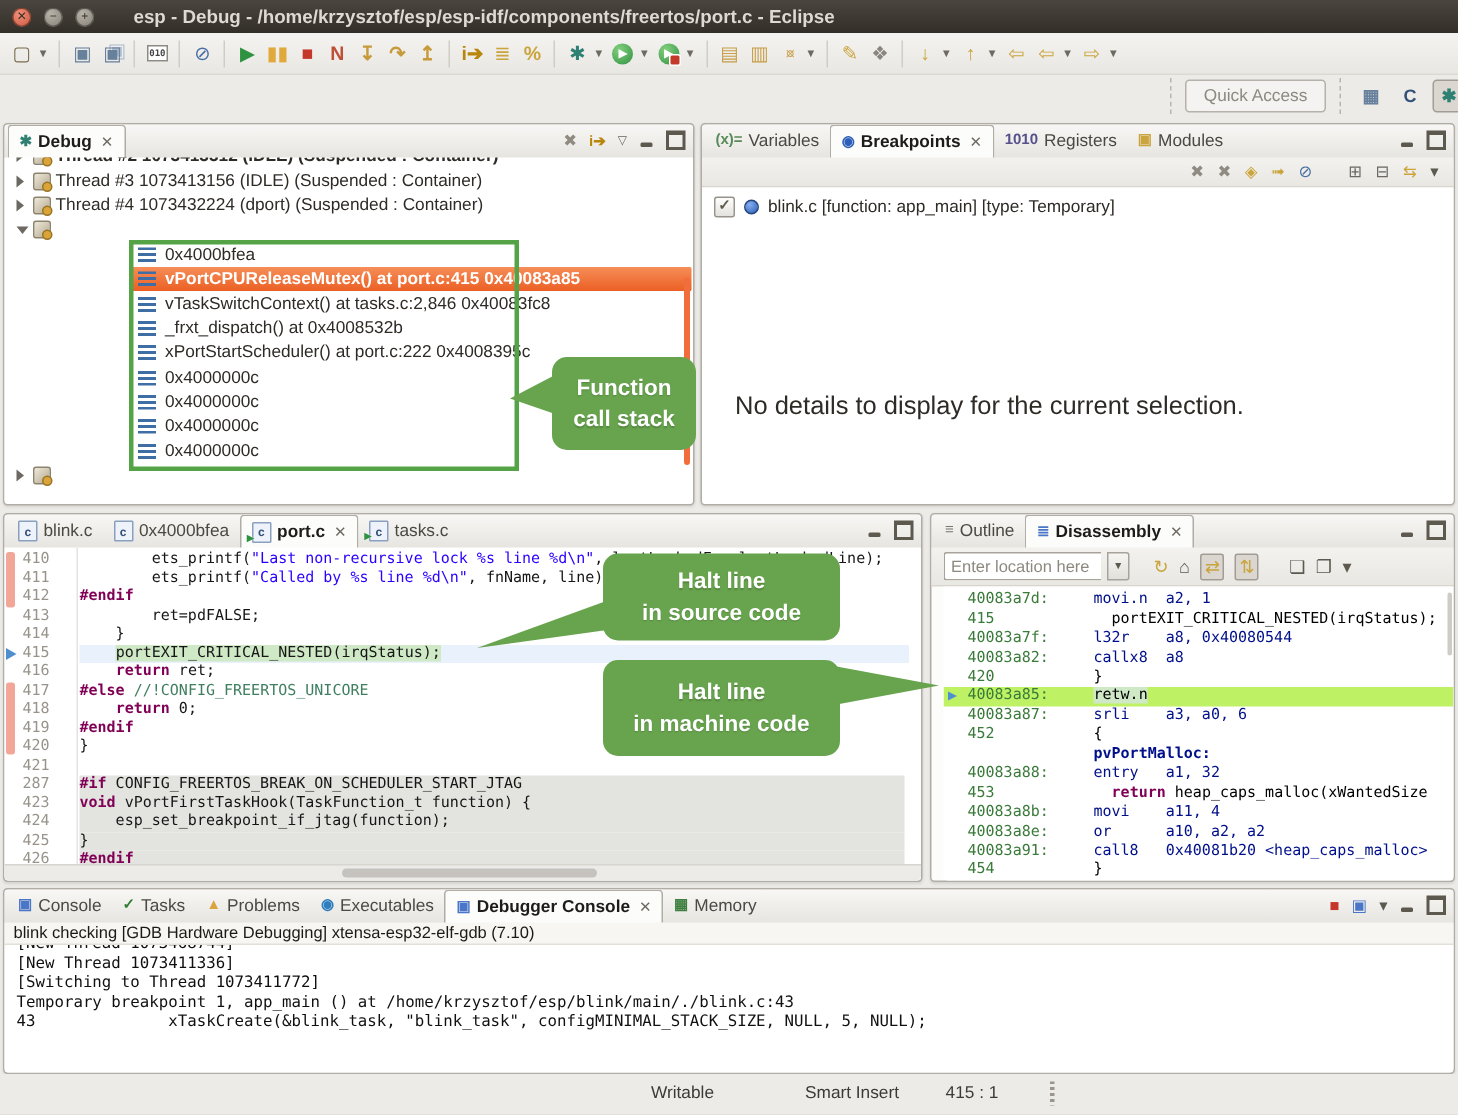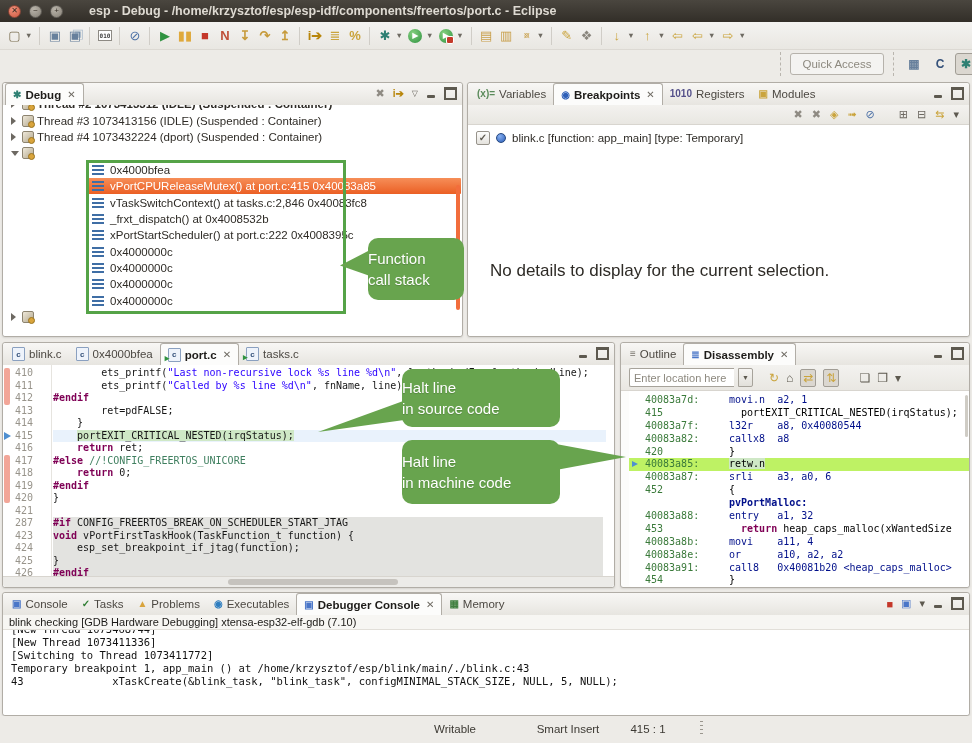--- a/index.html
+++ b/index.html
@@ -49,21 +49,21 @@
 
   
   .trow{position:relative;height:16.4px;display:flex;align-items:center;font-size:11.5px;color:#2e2b26;white-space:nowrap;overflow:hidden;}
   .trow.thread{padding-left:34px;}
   .tw{position:absolute;left:8px;width:0;height:0;}
   .tw.r{border-left:5px solid #6d6962;border-top:4px solid transparent;border-bottom:4px solid transparent;}
   .tw.d{border-top:5px solid #6d6962;border-left:4px solid transparent;border-right:4px solid transparent;}
   .ico-thread{position:absolute;left:19px;width:10px;height:10px;background:linear-gradient(135deg,#efe9da,#b3a88f);border:1px solid #8d8470;border-radius:2px;}
   .ico-thread::after{content:"";position:absolute;right:-2px;bottom:-2px;width:5px;height:5px;background:#d9a43c;border-radius:50%;border:1px solid #9a7420;}
   .frow{position:relative;height:16.4px;display:flex;align-items:center;margin-left:85px;margin-right:1px;padding-left:4px;font-size:11.5px;color:#2e2b26;white-space:nowrap;overflow:hidden;}
-  .frow.sel{background:linear-gradient(#f68e58,#eb5f24);color:#fff;border-radius:1px;}
+  .frow.sel{background:linear-gradient(#f68e58,#eb5f24);color:#fff;border-radius:1px;font-weight:bold;}
   .ico-frame{width:12px;height:10px;margin-right:6px;background:repeating-linear-gradient(#3f6ea5 0 2px,transparent 2px 4px);flex:0 0 auto;}
   .oscroll{position:absolute;right:2px;top:80px;width:4px;height:125px;background:#f26d3c;border-radius:2px;z-index:10;}
 
   
   .bptools{position:absolute;left:0;right:0;top:22px;height:20px;background:linear-gradient(#f3f2ef,#e9e7e2);border-bottom:1px solid #d8d5cf;display:flex;align-items:center;justify-content:flex-end;gap:9px;padding-right:10px;box-sizing:border-box;}
   .bptools .hicon{font-size:11px;}
   .gap12{width:6px;}
   .bpbody{position:absolute;left:0;right:0;top:42px;bottom:0;background:#fff;border-radius:0 0 3px 3px;}
   .bprow{display:flex;align-items:center;gap:6px;padding:6px 0 0 8px;font-size:11.5px;color:#2e2b26;}
   .chk{width:12px;height:12px;border:1px solid #97938b;border-radius:2px;background:linear-gradient(#fdfdfc,#e4e2dd);display:flex;align-items:center;justify-content:center;font-size:10px;color:#5d594f;font-weight:bold;line-height:1;}
@@ -109,21 +109,21 @@
   .cbody{position:absolute;left:0;right:0;top:37px;bottom:0;background:#fff;overflow:hidden;border-radius:0 0 3px 3px;}
   .conline{font-family:"DejaVu Sans Mono",monospace;font-size:10.5px;line-height:13px;white-space:pre;color:#101010;padding-left:8px;}
 
   
   .status{position:absolute;left:0;right:0;top:716px;height:27px;background:#edebe7;font-size:11.5px;color:#3d3a34;}
   .status .sitem{position:absolute;top:7px;text-align:center;}
   .sdots{position:absolute;left:700px;top:5px;width:3px;height:16px;background:repeating-linear-gradient(#9a968e 0 1.5px,transparent 1.5px 4px);}
 
   
   .gbox{position:absolute;left:86px;top:160px;width:260px;height:154px;border:3px solid #55a347;z-index:30;box-sizing:border-box;}
-  .callout{position:absolute;background:#68a44e;color:#fff;z-index:40;border-radius:10px;display:flex;flex-direction:column;justify-content:center;font-size:15px;font-weight:normal;line-height:1.4;text-shadow:0 1px 1px rgba(0,0,0,.18);}
+  .callout{position:absolute;background:#68a44e;color:#fff;z-index:40;border-radius:10px;display:flex;flex-direction:column;align-items:center;justify-content:center;font-size:15px;font-weight:bold;line-height:1.4;text-shadow:0 1px 1px rgba(0,0,0,.18);}
   .tail{position:absolute;background:#68a44e;z-index:39;}
 </style>
 </head>
 <body>
 
 <div id="screen">
 
   <div class="titlebar">
     <span class="circ close">✕</span>
     <span class="circ minmax">−</span>

